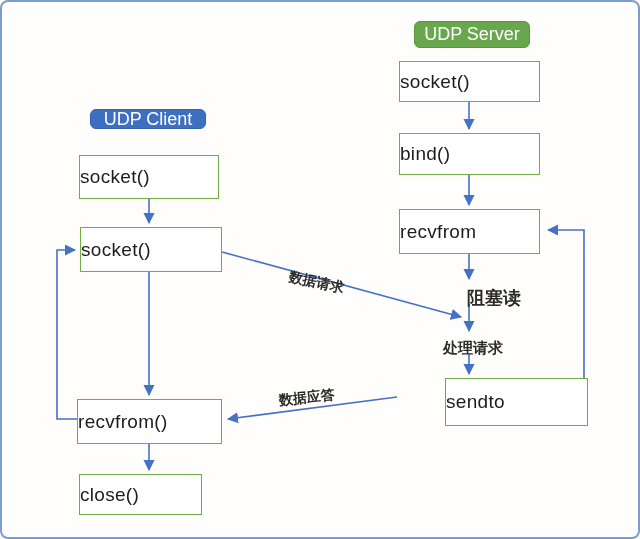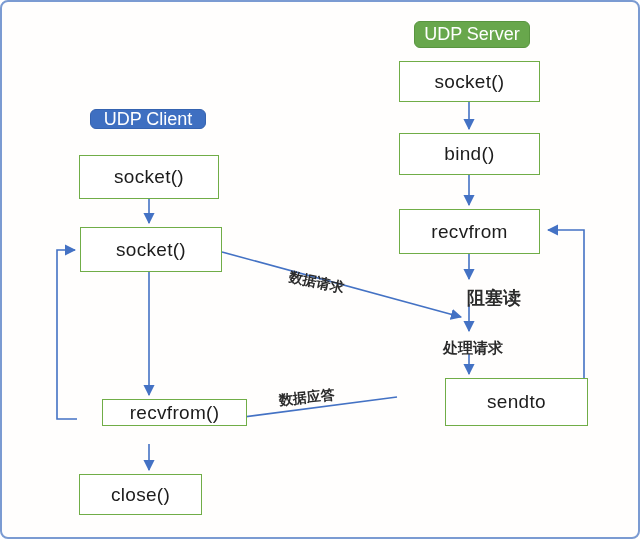--- a/index.html
+++ b/index.html
@@ -24,21 +24,20 @@
     width: 640px; height: 539px;
     pointer-events: none;
   }
   .node {
     position: absolute;
     box-sizing: border-box;
     background: #ffffff;
     border: 1.6px solid #70ad47;
     display: flex;
     align-items: center;
-    justify-content: center;
     font-size: 19px;
     color: #1c1c1c;
     letter-spacing: 0.3px;
   }
   .hdr {
     position: absolute;
     box-sizing: border-box;
     display: flex;
     align-items: center;
     justify-content: center;
@@ -55,21 +54,21 @@
     left: 88px; top: 107px; width: 116px; height: 20px;
     background: #3e6fc1;
     border: 1px solid #3563b0;
   }
   .n-server-socket   { left: 397px; top: 59px;  width: 141px; height: 41px; }
   .n-server-bind     { left: 397px; top: 131px; width: 141px; height: 42px; }
   .n-server-recvfrom { left: 397px; top: 207px; width: 141px; height: 45px; }
   .n-server-sendto   { left: 395px; top: 376px; width: 143px; height: 48px; margin-left: 48px; }
   .n-client-socket   { left: 77px;  top: 153px; width: 140px; height: 44px; }
   .n-client-sendto   { left: 78px;  top: 225px; width: 142px; height: 45px; }
-  .n-client-recvfrom { left: 75px;  top: 397px; width: 145px; height: 27px; margin-left: 25px; }
+  .n-client-recvfrom { left: 75px;  top: 397px; width: 145px; height: 45px; }
   .n-client-close    { left: 77px;  top: 472px; width: 123px; height: 41px; }
   .cnlabel {
     position: absolute;
     font-weight: bold;
     color: #2b2b2b;
     white-space: nowrap;
   }
   .lbl-request  { left: 287px; top: 266px; font-size: 14px; transform: rotate(12deg); transform-origin: left center; }
   .lbl-blocking { left: 450px; top: 284px; font-size: 18px; padding-left: 15px; }
   .lbl-process  { left: 441px; top: 337px; font-size: 15px; }

